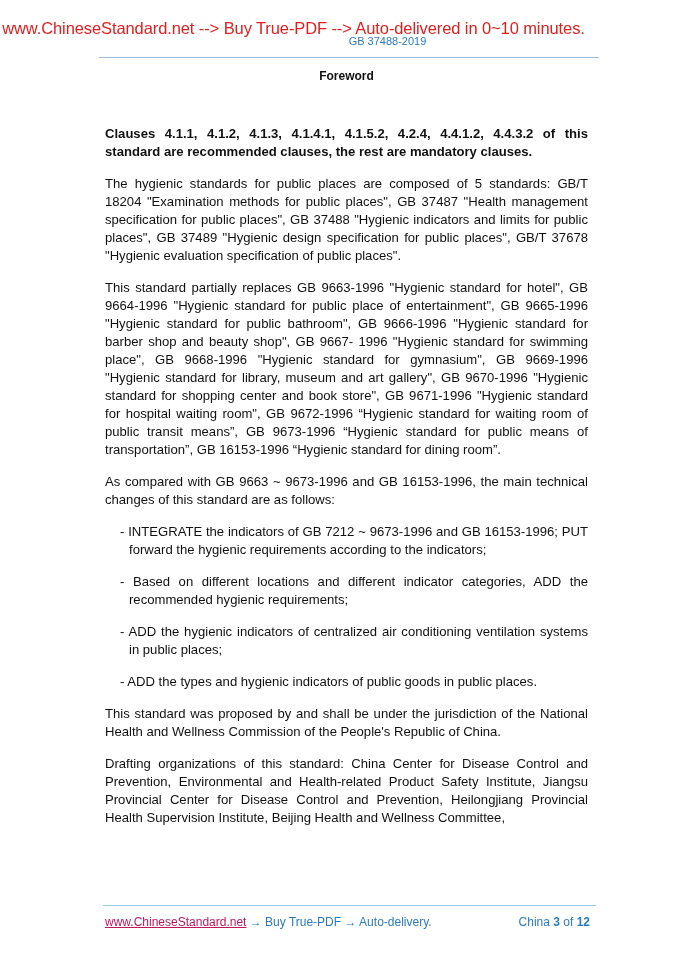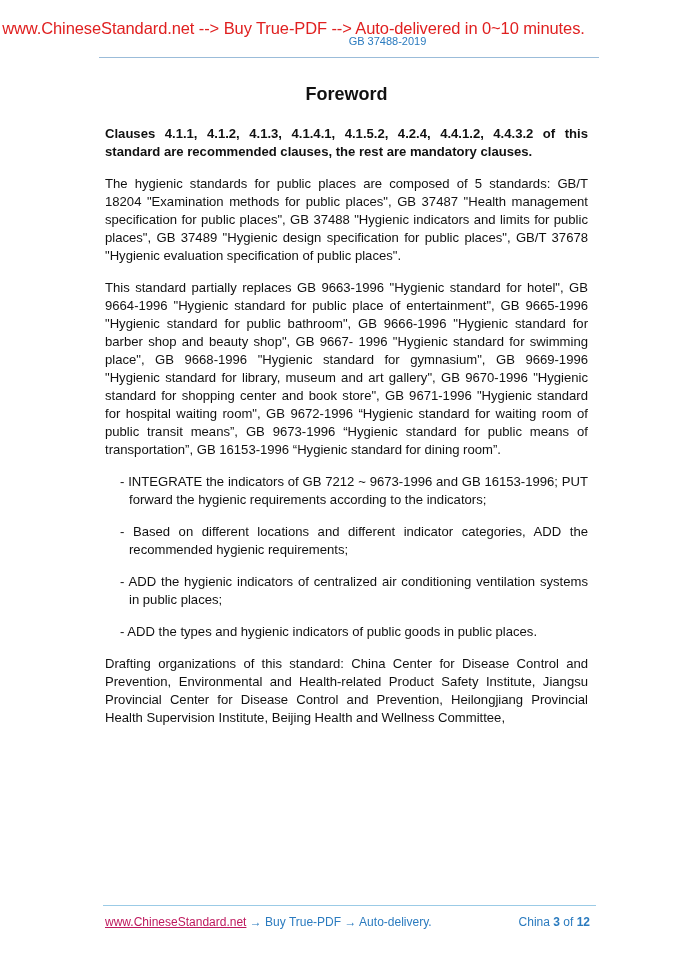--- a/index.html
+++ b/index.html
@@ -3,22 +3,22 @@
   <meta charset="utf-8">
   <style>
     html, body { margin: 0; padding: 0; background: #ffffff; }
     body { width: 693px; height: 980px; position: relative; overflow: hidden;
            font-family: "Liberation Sans", sans-serif; color: #111; }
     .banner { position: absolute; top: 18px; left: 0; width: 587px; text-align: center;
               color: #e02020; font-size: 16.5px; line-height: 20px; letter-spacing: -0.1px; }
     .docid { position: absolute; top: 35px; left: 0; width: 693px; text-align: center;
              color: #2b7bbf; font-size: 11px; line-height: 13px; margin-left: 41px; }
     .hr-top { position: absolute; top: 57px; left: 99px; width: 500px; height: 1px; background: #9bbcd9; }
-    .title { position: absolute; top: 83px; left: 0; width: 693px; text-align: center;
-             font-weight: bold; font-size: 18px; line-height: 22px; color: #111; }
+    .title { position: absolute; top: 65px; left: 0; width: 693px; text-align: center;
+             font-weight: bold; font-size: 12px; line-height: 22px; color: #111; }
     .content { position: absolute; top: 125px; left: 105px; width: 483px;
                font-size: 13.1px; line-height: 18px; text-align: justify; }
     .content p { margin: 0 0 14px 0; }
     .content p.bold { font-weight: bold; }
     .bullets { margin: 0 0 14px 0; padding: 0; list-style: none; }
     .bullets li { padding-left: 24px; text-indent: -9px; margin: 0 0 14px 0; text-align: justify; margin-left: 0; }
     .hr-bottom { position: absolute; top: 905px; left: 103px; width: 493px; height: 1px; background: #9bcbe6; }
     .footer { position: absolute; top: 914px; left: 105px; width: 485px; font-size: 12px; line-height: 16px; color: #2b7bbf; }
     .footer .link { color: #be185d; text-decoration: underline; }
     .footer .page { position: absolute; right: 0; top: 0; }
@@ -30,26 +30,28 @@
 <div class="banner">www.ChineseStandard.net --&gt; Buy True-PDF --&gt; Auto-delivered in 0~10 minutes.</div>
 <div class="docid">GB 37488-2019</div>
 <div class="hr-top"></div>
 
 <h1 class="title" style="margin:0;">Foreword</h1>
 
 <div class="content">
   <p class="bold">Clauses 4.1.1, 4.1.2, 4.1.3, 4.1.4.1, 4.1.5.2, 4.2.4, 4.4.1.2, 4.4.3.2 of this standard are recommended clauses, the rest are mandatory clauses.</p>
   <p>The hygienic standards for public places are composed of 5 standards: GB/T 18204 "Examination methods for public places", GB 37487 "Health management specification for public places", GB 37488 "Hygienic indicators and limits for public places", GB 37489 "Hygienic design specification for public places", GB/T 37678 "Hygienic evaluation specification of public places".</p>
   <p>This standard partially replaces GB 9663-1996 "Hygienic standard for hotel", GB 9664-1996 "Hygienic standard for public place of entertainment", GB 9665-1996 "Hygienic standard for public bathroom", GB 9666-1996 "Hygienic standard for barber shop and beauty shop", GB 9667- 1996 "Hygienic standard for swimming place", GB 9668-1996 "Hygienic standard for gymnasium", GB 9669-1996 "Hygienic standard for library, museum and art gallery", GB 9670-1996 "Hygienic standard for shopping center and book store", GB 9671-1996 "Hygienic standard for hospital waiting room", GB 9672-1996 “Hygienic standard for waiting room of public transit means”, GB 9673-1996 “Hygienic standard for public means of transportation”, GB 16153-1996 “Hygienic standard for dining room”.</p>
+  <p>As compared with GB 9663 ~ 9673-1996 and GB 16153-1996, the main technical changes of this standard are as follows:</p>
   <ul class="bullets">
     <li>- INTEGRATE the indicators of GB 7212 ~ 9673-1996 and GB 16153-1996; PUT forward the hygienic requirements according to the indicators;</li>
     <li>- Based on different locations and different indicator categories, ADD the recommended hygienic requirements;</li>
     <li>- ADD the hygienic indicators of centralized air conditioning ventilation systems in public places;</li>
     <li>- ADD the types and hygienic indicators of public goods in public places.</li>
   </ul>
+  <p>This standard was proposed by and shall be under the jurisdiction of the National Health and Wellness Commission of the People's Republic of China.</p>
   <p>Drafting organizations of this standard: China Center for Disease Control and Prevention, Environmental and Health-related Product Safety Institute, Jiangsu Provincial Center for Disease Control and Prevention, Heilongjiang Provincial Health Supervision Institute, Beijing Health and Wellness Committee,</p>
 </div>
 
 <div class="hr-bottom"></div>
 <div class="footer">
   <span class="link">www.ChineseStandard.net</span><span> → Buy True-PDF → Auto-delivery.</span>
   <span class="page"><span>China </span><b>3</b><span> of </span><b>12</b></span>
 </div>
 
 </body></html>

